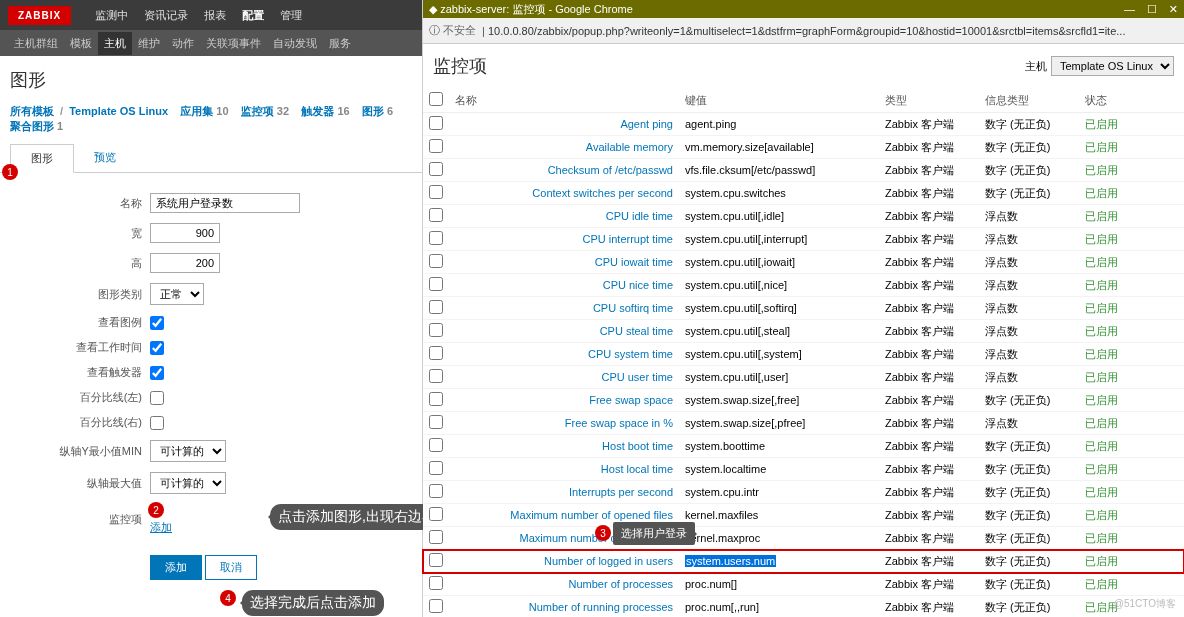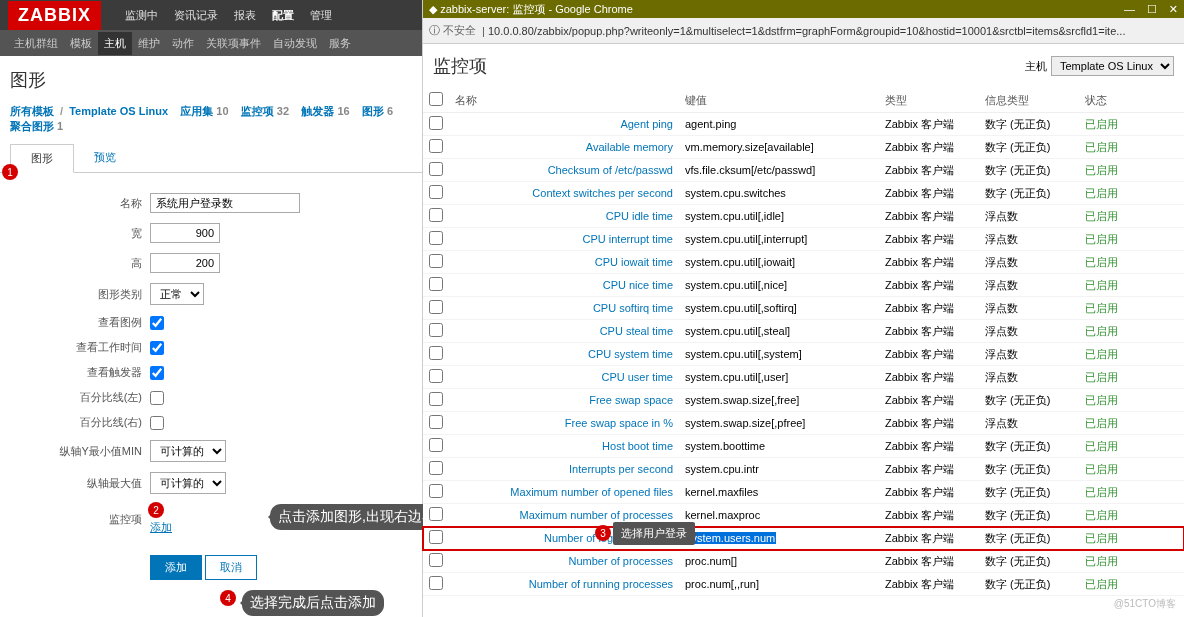--- a/index.html
+++ b/index.html
@@ -3,21 +3,21 @@
 <meta charset="utf-8">
 <style>
 * { margin: 0; padding: 0; box-sizing: border-box; font-family: Arial, "Microsoft YaHei", sans-serif; font-size: 11px; }
 body { background: #fff; width: 1184px; height: 617px; overflow: hidden; position: relative; }
 .main-wrap { display: flex; height: 100%; }
 .left-panel { width: 423px; background: #fff; border-right: 1px solid #ccc; }
 .right-panel { flex: 1; background: #fff; position: relative; }
 
 
 .top-bar { background: #3b3b3b; height: 30px; display: flex; align-items: center; padding: 0 8px; }
-.logo { background: #d40000; color: #fff; font-weight: bold; font-size: 18px; padding: 4px 10px; letter-spacing: 1px; }
+.logo { background: #d40000; color: #fff; font-weight: bold; font-size: 10px; padding: 4px 10px; letter-spacing: 1px; }
 .top-menu { display: flex; margin-left: 16px; }
 .top-menu span { color: #e0e0e0; padding: 0 8px; cursor: pointer; font-size: 11px; }
 .top-menu span.active { color: #fff; font-weight: bold; }
 
 .sub-bar { background: #545454; height: 26px; display: flex; align-items: center; padding: 0 8px; }
 .sub-bar span { color: #ccc; padding: 0 6px; cursor: pointer; font-size: 11px; }
 .sub-bar span.active { color: #fff; background: #333; padding: 4px 6px; }
 
 .page-title { font-size: 18px; padding: 12px 10px; color: #333; }
 .breadcrumb { padding: 0 10px 10px; font-size: 11px; color: #0275b8; }
@@ -339,20 +339,28 @@
             <tr>
               <td><input type="checkbox" style=""></td>
               <td class="linkc">Host boot time</td>
               <td>system.boottime</td>
               <td>Zabbix 客户端</td>
               <td>数字 (无正负)</td>
               <td class="status-en">已启用</td>
             </tr>
             <tr>
               <td><input type="checkbox" style=""></td>
+              <td class="linkc">Host local time</td>
+              <td>system.localtime</td>
+              <td>Zabbix 客户端</td>
+              <td>数字 (无正负)</td>
+              <td class="status-en">已启用</td>
+            </tr>
+            <tr>
+              <td><input type="checkbox" style=""></td>
               <td class="linkc">Interrupts per second</td>
               <td>system.cpu.intr</td>
               <td>Zabbix 客户端</td>
               <td>数字 (无正负)</td>
               <td class="status-en">已启用</td>
             </tr>
             <tr>
               <td><input type="checkbox" style=""></td>
               <td class="linkc">Maximum number of opened files</td>
               <td>kernel.maxfiles</td>

